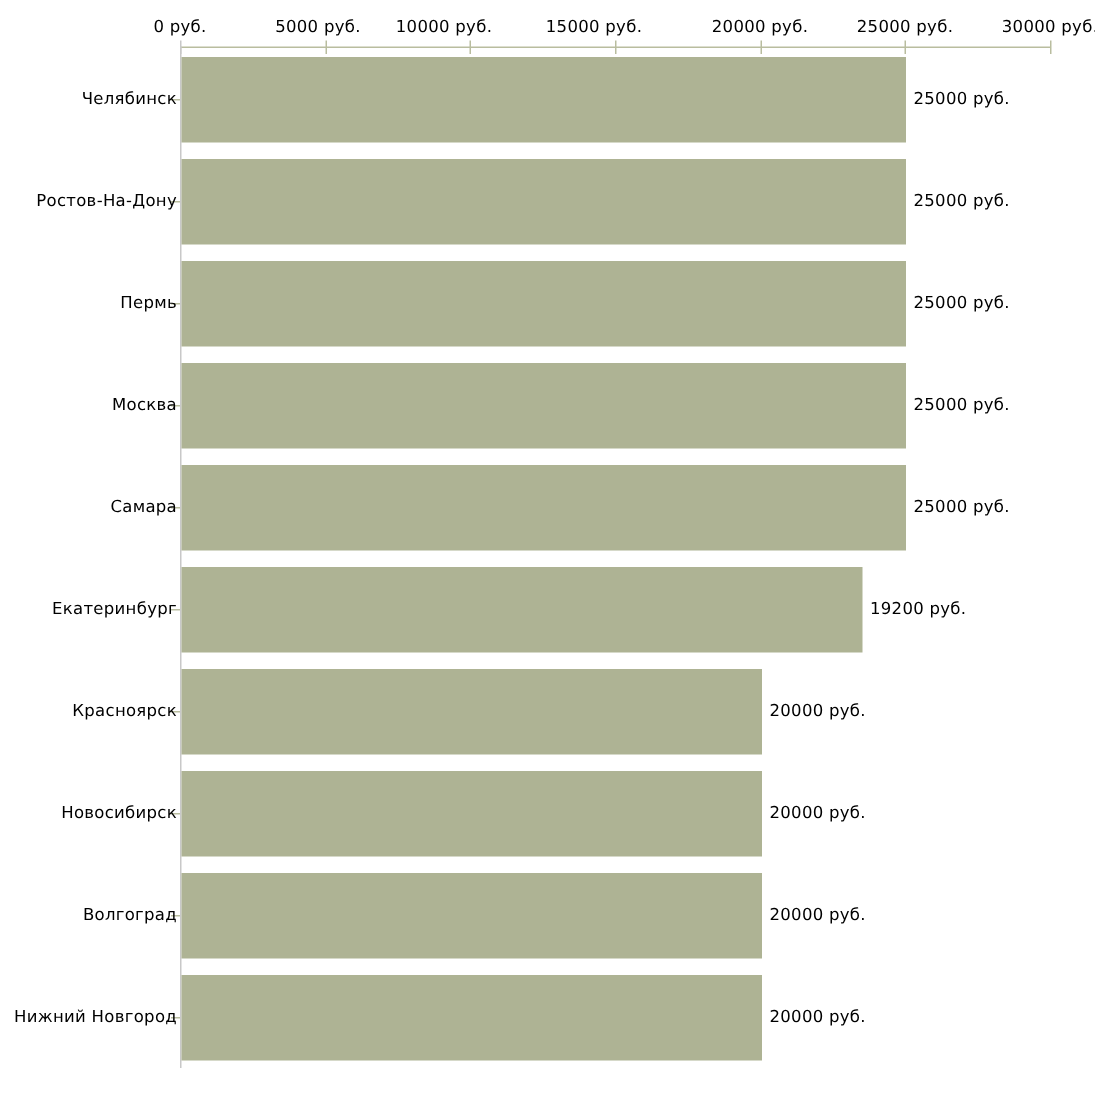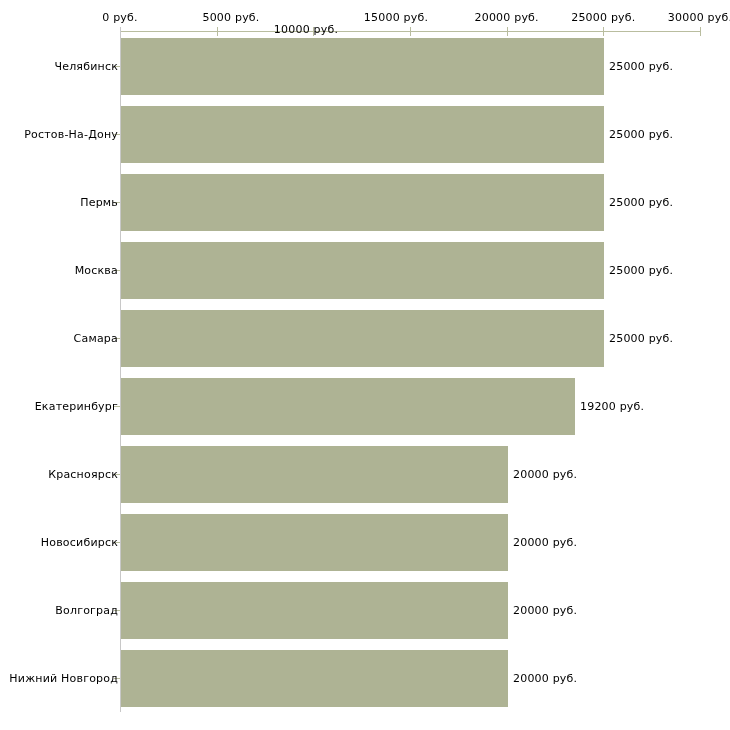--- a/index.html
+++ b/index.html
@@ -105,23 +105,23 @@
 <div id="chart-root">
 
   <div class="axis-line"></div>
 
   <div class="axis-vline"></div>
 
   <div id="x-ticks">
       <div class="tick first" style="left: 120px;"></div>
       <div class="tick-label" style="left: 120px;">0 руб.</div>
       <div class="tick" style="left: 216.667px;"></div>
-      <div class="tick-label" style="left: 231px;">5000 руб.</div>
+      <div class="tick-label" style="left: 212px;">5000 руб.</div>
       <div class="tick" style="left: 313.333px;"></div>
-      <div class="tick-label" style="left: 306px; margin-top: 12px;">10000 руб.</div>
+      <div class="tick-label" style="left: 296px;">10000 руб.</div>
       <div class="tick" style="left: 410px;"></div>
       <div class="tick-label" style="left: 396px;">15000 руб.</div>
       <div class="tick" style="left: 506.667px;"></div>
       <div class="tick-label" style="left: 506.667px;">20000 руб.</div>
       <div class="tick" style="left: 603.333px;"></div>
       <div class="tick-label" style="left: 603.333px;">25000 руб.</div>
       <div class="tick" style="left: 700px;"></div>
       <div class="tick-label" style="left: 700px;">30000 руб.</div>
     </div>
 

